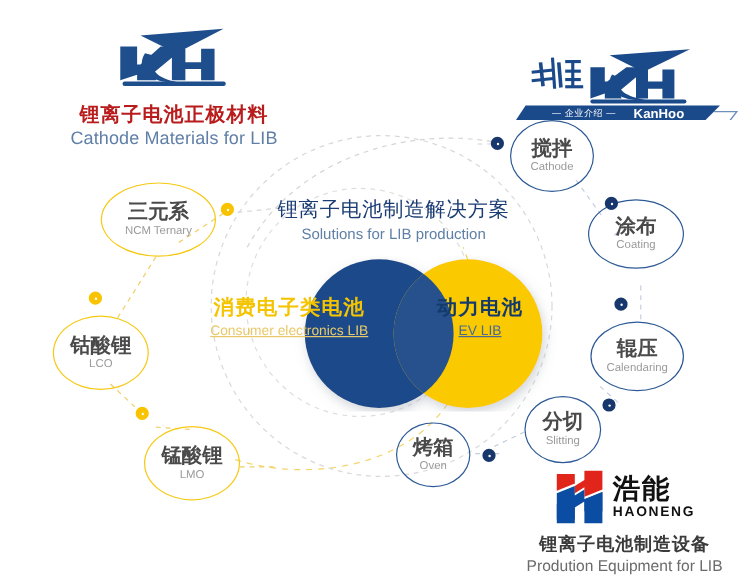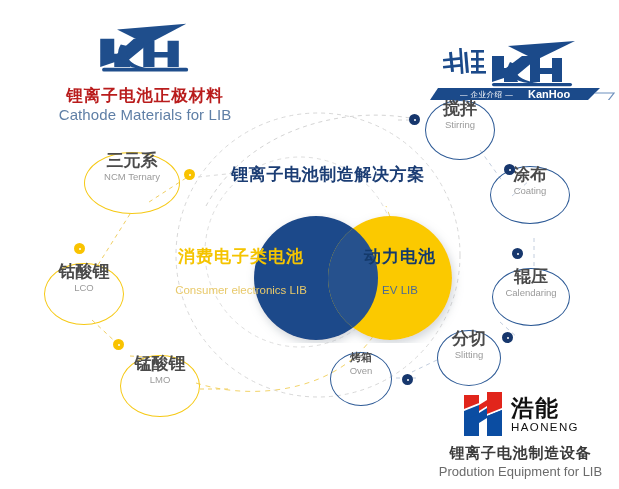--- a/index.html
+++ b/index.html
@@ -27,86 +27,86 @@
 
   
   .kanhoo{position:absolute;right:4px;top:38px;width:185px;height:62px;}
 
   
   .center-title{
     position:absolute;left:198px;top:163px;width:260px;text-align:center;
     pointer-events:none;
   }
   .center-title .cn{
-    font-size:17px;font-weight:bold;color:#1b3d74;letter-spacing:.6px;white-space:nowrap;
+    font-size:17px;font-weight:normal;color:#1b3d74;letter-spacing:.6px;white-space:nowrap;
   }
   .center-title .en{
     font-size:12.5px;color:#5f7fa6;margin-top:2px;white-space:nowrap;
   }
 
   
   .venn{position:absolute;left:238px;top:213px;width:230px;height:130px;}
   .venn-label{position:absolute;text-align:center;pointer-events:none;}
   .venn-label .cn{font-size:17px;font-weight:bold;letter-spacing:1px;white-space:nowrap;text-align:center;}
-  .venn-label .en{font-size:11.5px;margin-top:16px;white-space:nowrap;}
+  .venn-label .en{font-size:11.5px;margin-top:2px;white-space:nowrap;text-decoration:underline;}
   #lbl-consumer{left:166px;top:245px;width:150px;}
   #lbl-consumer .cn{color:#f5c400;}
   #lbl-consumer .en{color:#e8c96a;}
   #lbl-ev{left:345px;top:245px;width:110px;}
   #lbl-ev .cn{color:#143a6b;}
   #lbl-ev .en{color:#4a6a93;}
 
   
   .node{position:absolute;text-align:center;}
   .node .cn{font-weight:bold;color:#4a4a4a;line-height:1;}
   .node .en{color:#9a9a9a;line-height:1;margin-top:3px;}
 
   .node.yellow .ellipse{border:1.6px solid #f6c915;}
   .node.blue   .ellipse{border:1.6px solid #2d5a96;}
   .ellipse{
     position:absolute;left:0;top:0;width:100%;height:100%;
     border-radius:50%;background:transparent;box-sizing:border-box;
   }
   .node .txt{
     position:absolute;left:0;top:0;width:100%;height:100%;
-    display:flex;flex-direction:column;align-items:center;
+    display:flex;flex-direction:column;align-items:center;justify-content:center;
   }
 
   
   #n-ncm{left:84px;top:152px;width:96px;height:62px;}
   #n-ncm .cn{font-size:17px;}  #n-ncm .en{font-size:9.5px;}
   #n-lco{left:44px;top:263px;width:80px;height:62px;}
   #n-lco .cn{font-size:17px;}  #n-lco .en{font-size:9.5px;}
   #n-lmo{left:120px;top:355px;width:80px;height:62px;}
   #n-lmo .cn{font-size:17px;}  #n-lmo .en{font-size:9.5px;}
 
   #n-stir{left:425px;top:100px;width:70px;height:60px;}
   #n-stir .cn{font-size:17px;} #n-stir .en{font-size:9.5px;}
   #n-coat{left:490px;top:166px;width:80px;height:58px;}
   #n-coat .cn{font-size:17px;} #n-coat .en{font-size:9.5px;}
   #n-cal{left:492px;top:268px;width:78px;height:58px;}
   #n-cal .cn{font-size:17px;}  #n-cal .en{font-size:9.5px;}
   #n-slit{left:437px;top:330px;width:64px;height:56px;}
   #n-slit .cn{font-size:17px;} #n-slit .en{font-size:9.5px;}
   #n-oven{left:330px;top:352px;width:62px;height:54px;}
-  #n-oven .cn{font-size:11px;} #n-oven .en{font-size:9.5px;}
+  #n-oven .cn{font-size:17px;} #n-oven .en{font-size:9.5px;}
 
   
   .dot{position:absolute;border-radius:50%;box-sizing:border-box;}
   .dot.yellow{background:#f9c300;border:2.5px solid #f9c300;}
   .dot.yellow .core{display:block;width:100%;height:100%;border-radius:50%;background:#fff;}
   .dot.blue{background:#17376d;border:2.5px solid #17376d;}
   .dot.blue .core{display:block;width:100%;height:100%;border-radius:50%;background:#fff;}
 
   
   .haoneng{position:absolute;left:428px;top:392px;width:185px;text-align:center;}
   .haoneng .row{display:flex;align-items:center;justify-content:center;gap:7px;height:46px;}
   .haoneng .wordmark{text-align:left;}
   .haoneng .hn-cn{font-size:23px;font-weight:bold;color:#111;letter-spacing:1px;line-height:1;}
-  .haoneng .hn-en{font-size:11.5px;font-weight:normal;color:#111;letter-spacing:1.4px;line-height:1;margin-top:2px;}
+  .haoneng .hn-en{font-size:11.5px;font-weight:bold;color:#111;letter-spacing:1.4px;line-height:1;margin-top:2px;}
   .haoneng .sub-cn{font-size:15px;font-weight:bold;color:#3b3b3b;letter-spacing:.8px;margin-top:6px;}
   .haoneng .sub-en{font-size:13px;color:#6b6b6b;margin-top:1px;}
 </style>
 </head>
 <body>
 
 <div id="stage">
 
   <svg id="bg" viewBox="0 0 619 489" xmlns="http://www.w3.org/2000/svg">
 
@@ -157,20 +157,21 @@
     <div class="cn">消费电子类电池</div>
     <div class="en">Consumer electronics LIB</div>
   </div>
   <div class="venn-label" id="lbl-ev">
     <div class="cn">动力电池</div>
     <div class="en">EV LIB</div>
   </div>
 
   <div class="center-title">
     <div class="cn">锂离子电池制造解决方案</div>
+    <div class="en">Solutions for LIB production</div>
   </div>
 
   <div class="kh-left">
     <svg class="mark" viewBox="0 0 120 62" xmlns="http://www.w3.org/2000/svg">
       <path d="M12 18 L27 18 L27 34 L30 34 L48 18 L70 18 L42 41 L44 48 L27 48 L27 43 L12 48 Z" fill="#1f4e8c"></path>
       <path d="M58 20 L70 20 L70 32 L84 32 L84 20 L96 20 L96 48 L84 48 L84 38 L70 38 L70 48 L58 48 Z" fill="#1f4e8c"></path>
       <path d="M30 8 L104 2 L62 24 Z" fill="#1f4e8c"></path>
       <path d="M34 24 C 24 40 42 52 66 50 C 48 48 36 40 42 26 Z" fill="#1f4e8c"></path>
       <rect x="14" y="49" width="92" height="4" rx="2" fill="#1f4e8c"></rect>
     </svg>
@@ -226,21 +227,21 @@
     <span class="txt">
       <span class="cn">锰酸锂</span>
       <span class="en">LMO</span>
     </span>
   </div>
 
   <div class="node blue" id="n-stir">
     <span class="ellipse"></span>
     <span class="txt">
       <span class="cn">搅拌</span>
-      <span class="en">Stirring</span>
+      <span class="en">Cathode</span>
     </span>
   </div>
   <div class="node blue" id="n-coat">
     <span class="ellipse"></span>
     <span class="txt">
       <span class="cn">涂布</span>
       <span class="en">Coating</span>
     </span>
   </div>
   <div class="node blue" id="n-cal">

